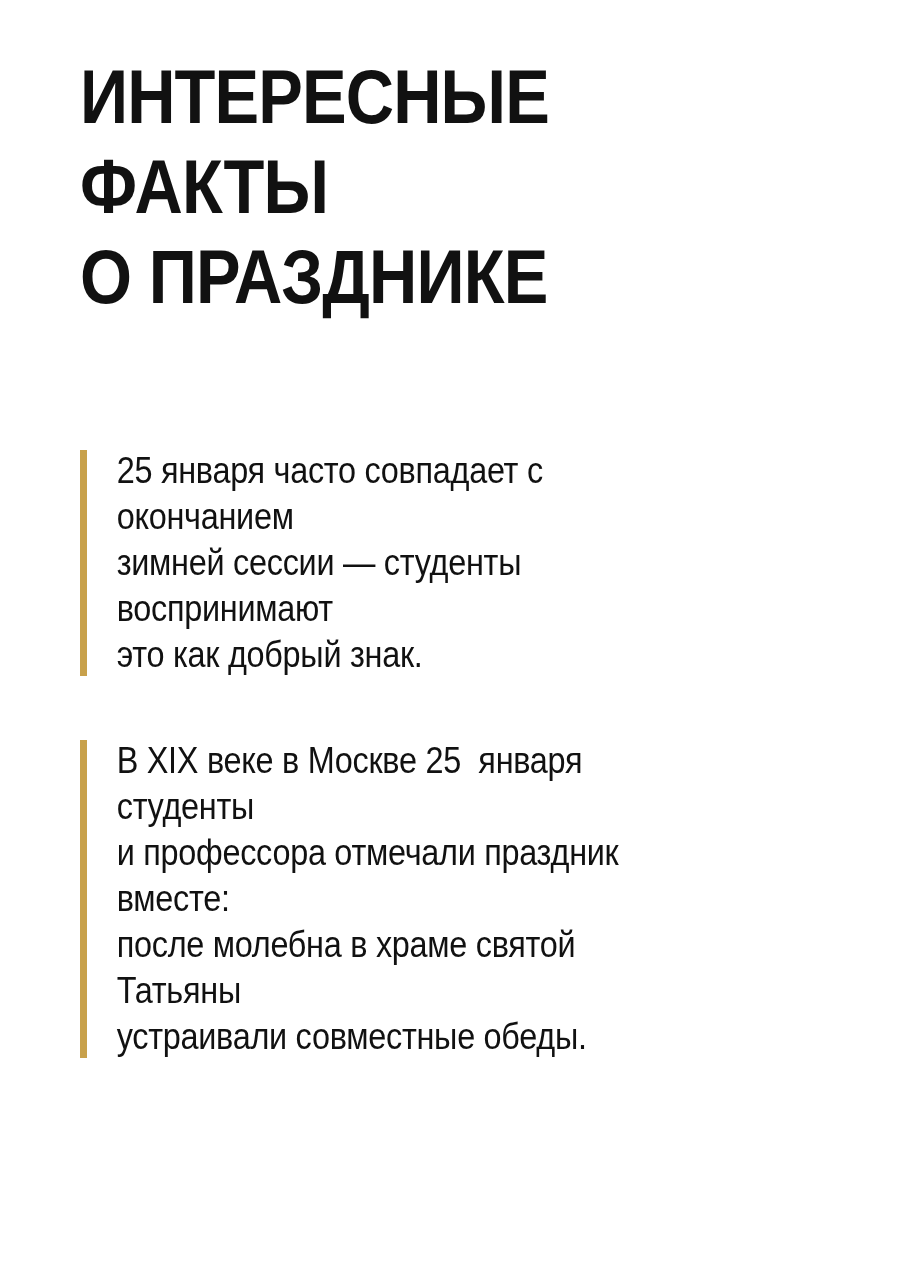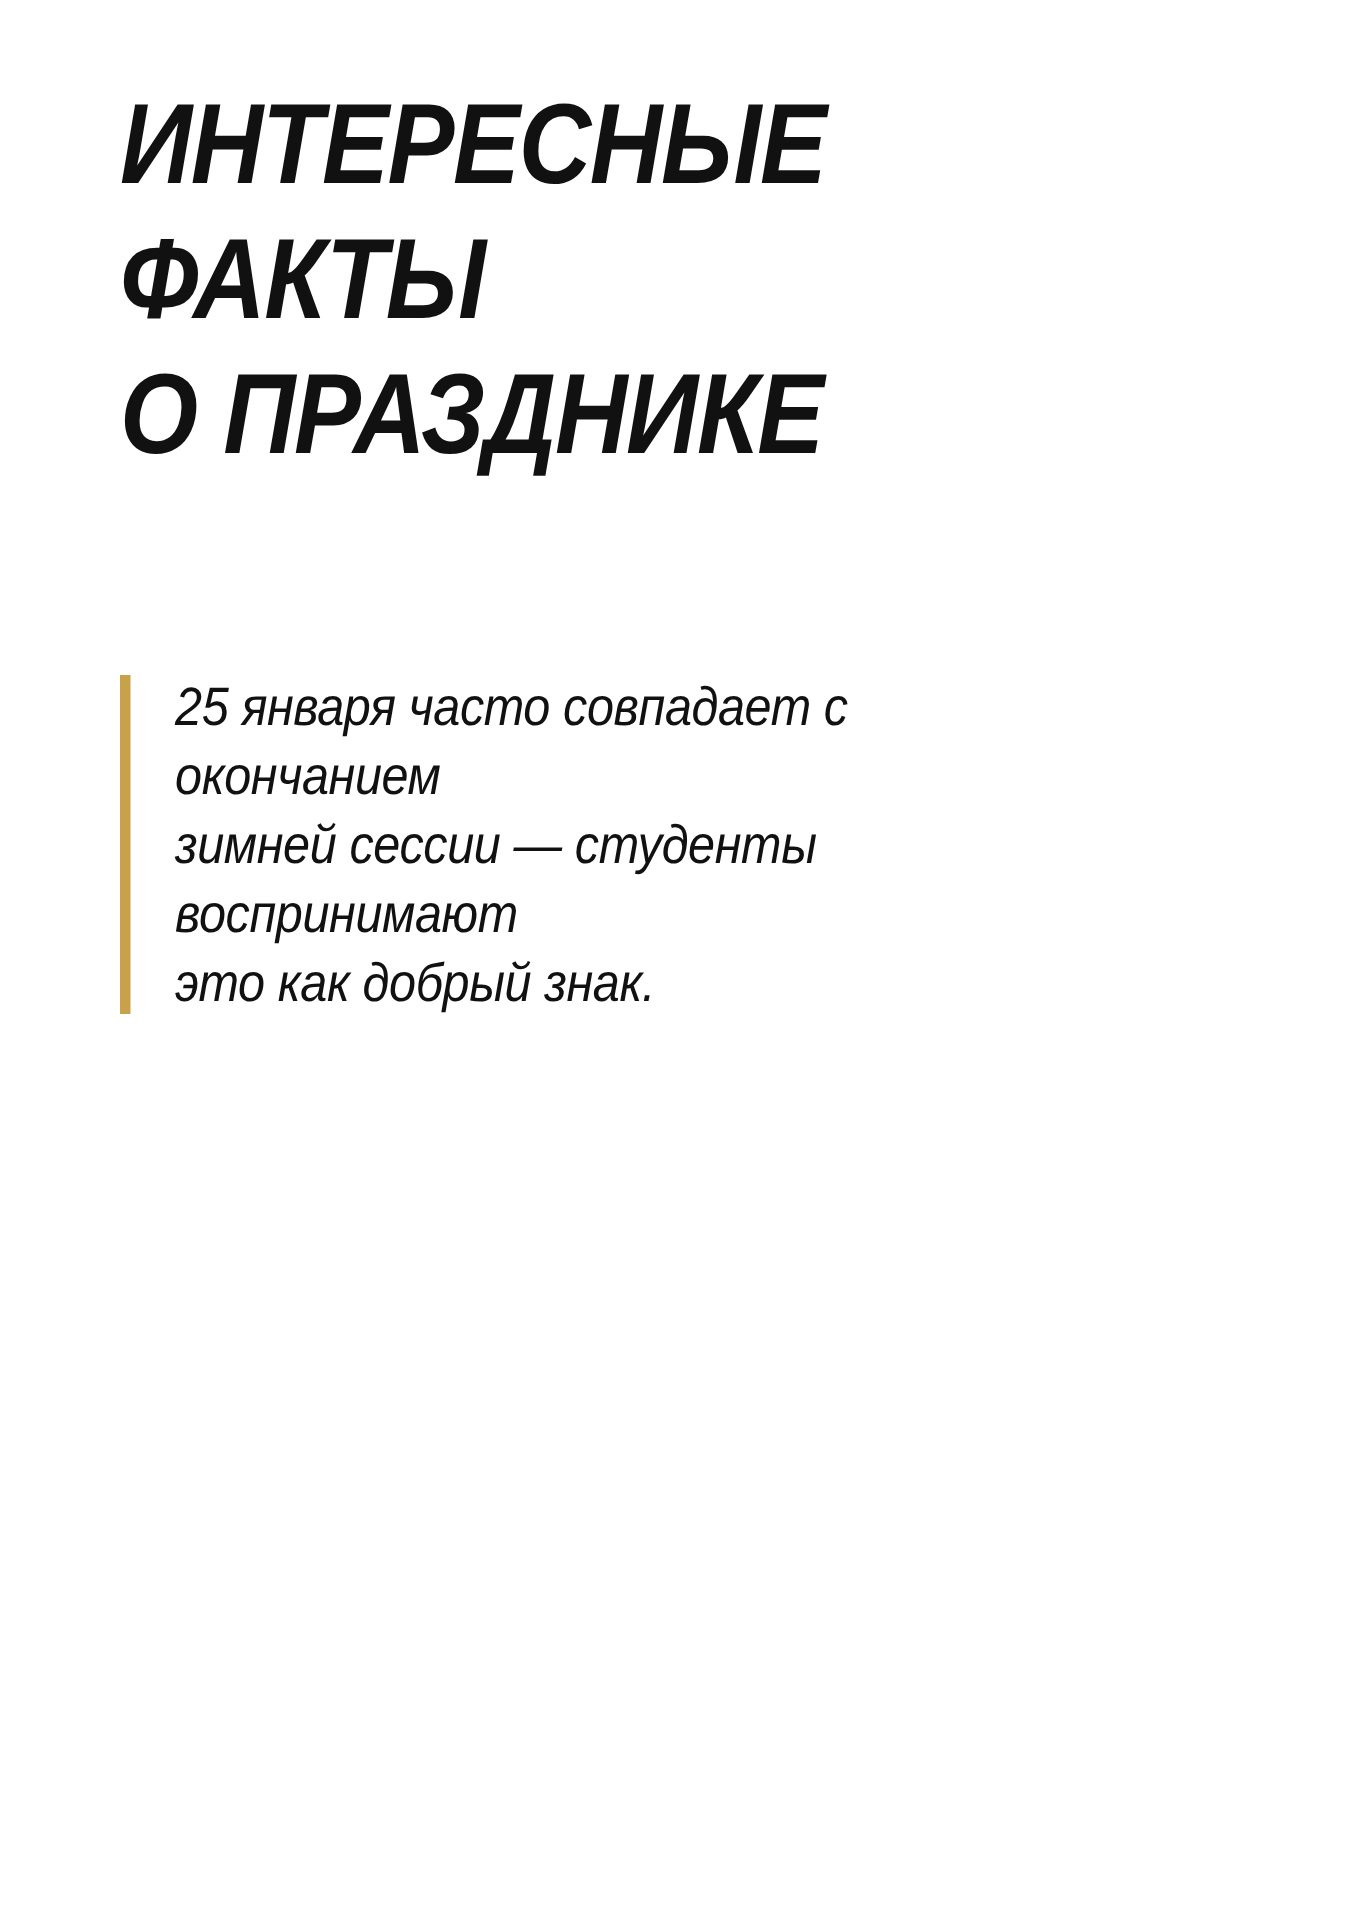--- a/index.html
+++ b/index.html
@@ -13,21 +13,20 @@
     height: 1280px;
     background: var(--bg);
     font-family: "Liberation Sans", sans-serif;
     overflow: hidden;
   }
   .page {
     width: 793px;
     height: 1280px;
     background: var(--bg);
     padding: 52px 60px 0 80px;
-    font-style: italic;
   }
   .title {
     font-size: 76px;
     line-height: 90px;
     font-weight: 700;
     color: var(--ink);
     letter-spacing: -1px;
     white-space: pre-line;
     transform: scaleX(0.88);
     transform-origin: left top;
@@ -69,17 +68,24 @@
 
   <div class="facts">
 
     <div class="fact">
       <div class="fact-bar"></div>
       <div class="fact-text">25 января часто совпадает с окончанием
 зимней сессии — студенты воспринимают
 это как добрый знак.</div>
     </div>
 
+    <div class="fact">
+      <div class="fact-bar"></div>
+      <div class="fact-text">В XIX веке в Москве 25  января студенты
+и профессора отмечали праздник вместе:
+после молебна в храме святой Татьяны
+устраивали совместные обеды.</div>
+    </div>
 
 
 
   </div>
 </div>
 
 </body></html>

